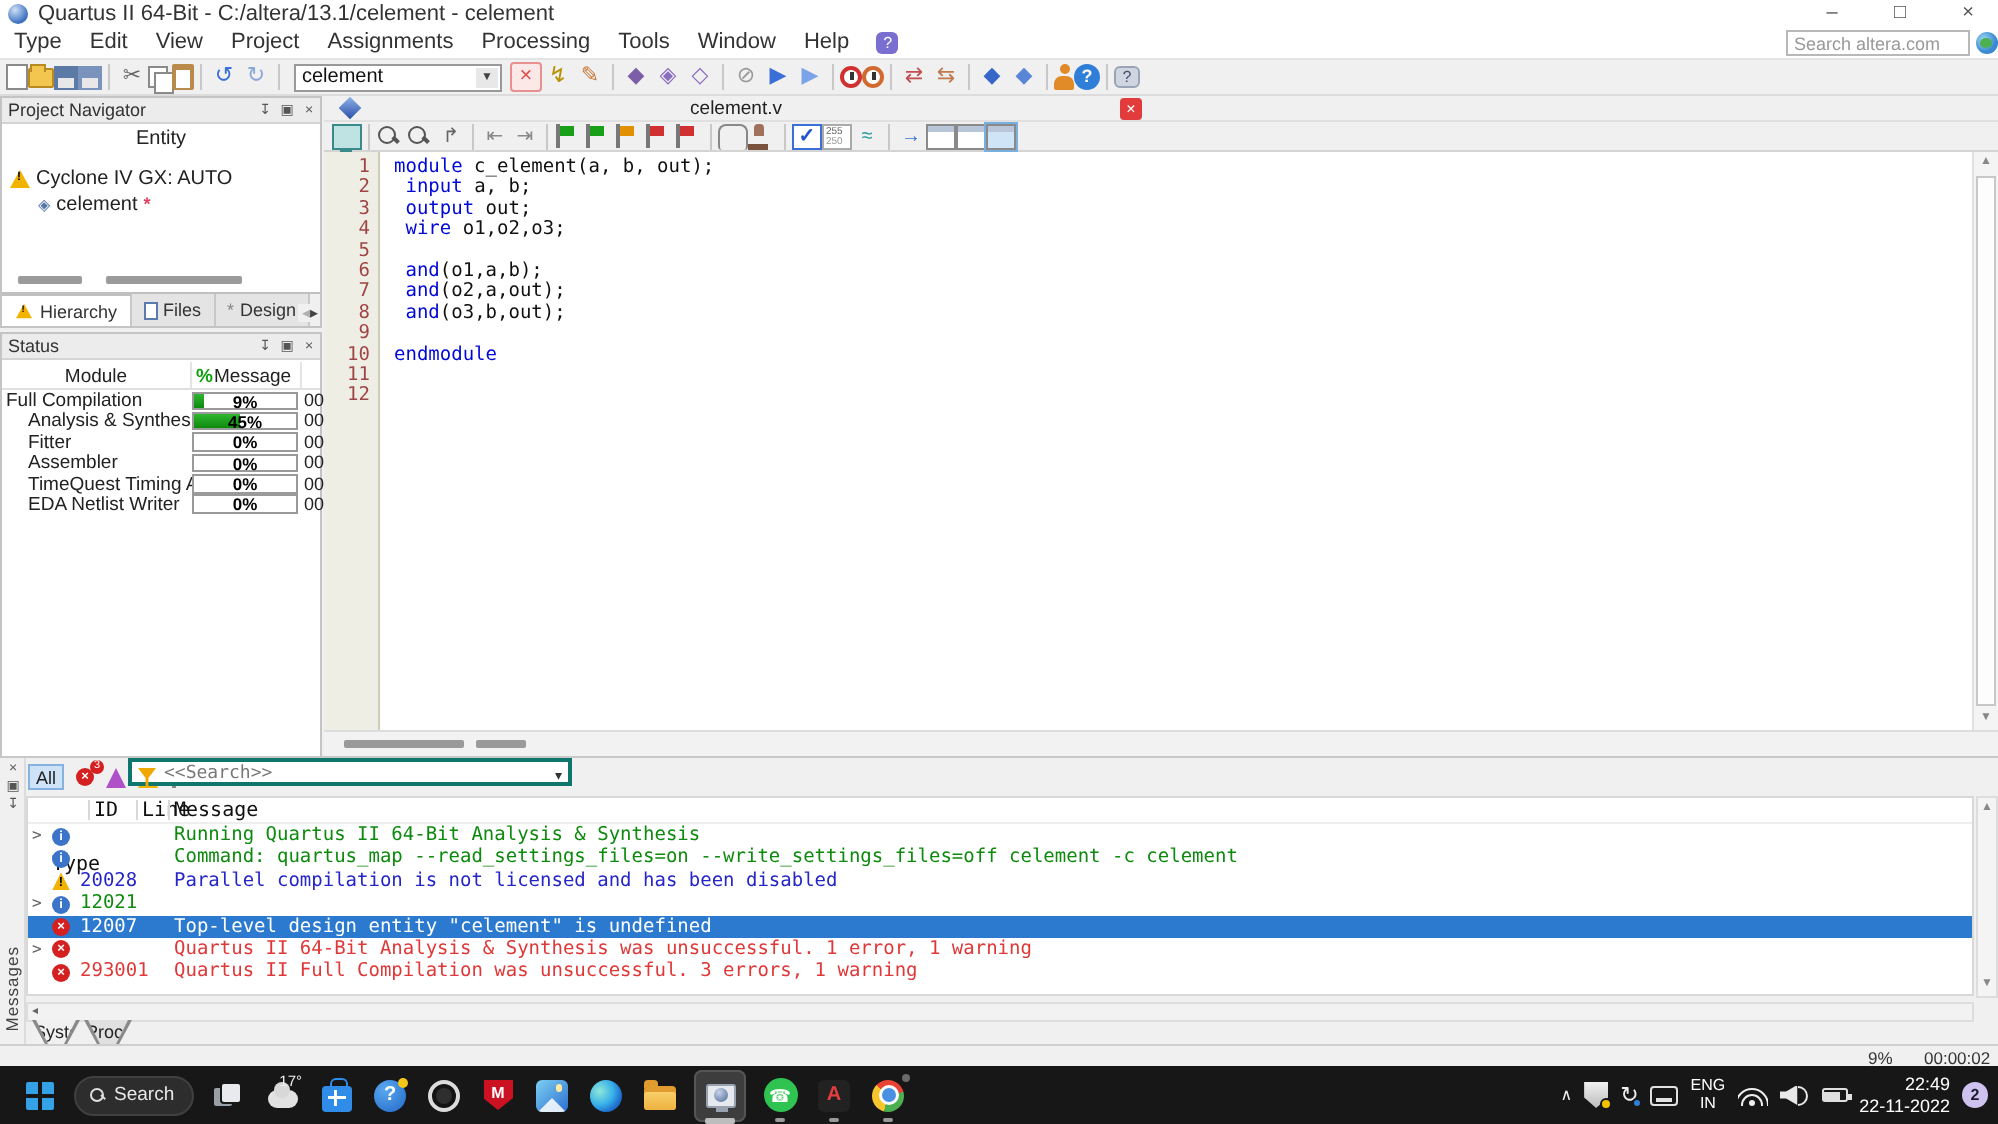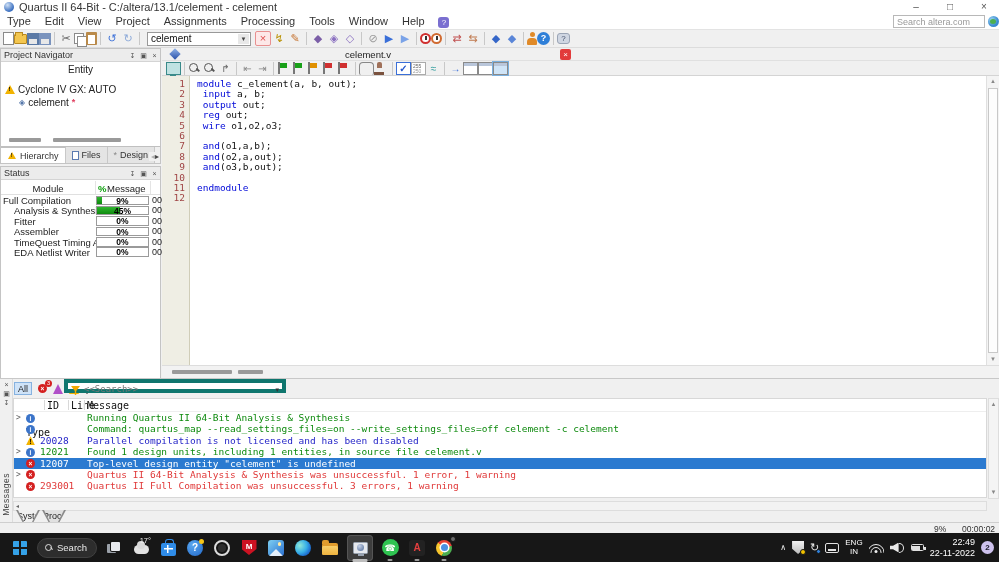--- a/index.html
+++ b/index.html
@@ -150,21 +150,21 @@
     display:flex;align-items:center;justify-content:center;padding:0 2px}
   .mf{position:relative;display:inline-flex}
   .badge{position:absolute;top:-4px;right:-5px;min-width:7px;height:7px;border-radius:4px;background:#d42020;
     color:#fff;font-size:5.5px;line-height:7px;text-align:center;padding:0 1px}
   .badge.blue{background:#2f6fd0}
   .tri{width:0;height:0;border-left:5.5px solid transparent;border-right:5.5px solid transparent;border-bottom:10px solid #b050c8}
   .tri.yellow{border-bottom-color:#f2b300}
   .flagf{width:9px;height:10px;position:relative}
   .flagf::before{content:"";position:absolute;left:1px;top:0;width:1.5px;height:10px;background:#888}
   .flagf::after{content:"";position:absolute;left:2.5px;top:1px;width:6px;height:4px;background:#4a7fd8}
-  #msg-search{position:absolute;left:64px;top:0;width:222px;height:14px;background:#fff;border:4px solid #0f766e}
+  #msg-search{position:absolute;left:64px;top:0;width:222px;height:14px;background:#fff;border:2px solid #0f766e}
   #msg-search .funnel{position:absolute;left:3px;top:3px;width:9px;height:9px;background:#f0a800;
     clip-path:polygon(0 0,100% 0,58% 55%,58% 100%,42% 100%,42% 55%)}
   #msg-search .sv{position:absolute;left:16px;top:1px;font:9px "DejaVu Sans Mono",monospace;color:#777}
   #msg-search .arrow{position:absolute;right:3px;top:3px;font-size:7px;color:#333}
   #msg-table{position:absolute;left:13px;top:19px;right:12px;bottom:24px;background:#fff;border:1px solid #d8d8d8;overflow:hidden}
   #msg-hdr{position:absolute;left:0;top:0;right:0;height:13px;border-bottom:1px solid #eee;
     font:10px/13px "DejaVu Sans Mono",monospace;color:#111}
   #msg-hdr span{position:absolute;top:0}
   #msg-hdr .vline{position:absolute;top:1px;bottom:1px;width:1px;background:#d8d8d8}
   #msg-rows{position:absolute;left:0;top:13px;right:0}
@@ -489,21 +489,20 @@
       <div class="lnum">8</div>
       <div class="lnum">9</div>
       <div class="lnum">10</div>
       <div class="lnum">11</div>
       <div class="lnum">12</div>
     </div>
   <div id="ed-code">
       <div class="cline"><span class="k">module</span><span class="p"> c_element(a, b, out);</span></div>
       <div class="cline"><span class="p"> </span><span class="k">input</span><span class="p"> a, b;</span></div>
       <div class="cline"><span class="p"> </span><span class="k">output</span><span class="p"> out;</span></div>
-      <div class="cline"><span class="p"> </span><span class="k">reg</span><span class="p"> out;</span></div>
       <div class="cline"><span class="p"> </span><span class="k">wire</span><span class="p"> o1,o2,o3;</span></div>
       <div class="cline"></div>
       <div class="cline"><span class="p"> </span><span class="k">and</span><span class="p">(o1,a,b);</span></div>
       <div class="cline"><span class="p"> </span><span class="k">and</span><span class="p">(o2,a,out);</span></div>
       <div class="cline"><span class="p"> </span><span class="k">and</span><span class="p">(o3,b,out);</span></div>
       <div class="cline"></div>
       <div class="cline"><span class="k">endmodule</span></div>
     </div>
   <div id="ed-vscroll">
     <span class="scr-arrow" style="top:0">▲</span>
@@ -567,21 +566,20 @@
         </div>
         <div class="mrow blue">
           <span class="mi warn">!</span>
           <span class="m-id">20028</span>
           <span class="m-tx">Parallel compilation is not licensed and has been disabled</span>
         </div>
         <div class="mrow green">
           <span class="m-ex">&gt;</span>
           <span class="mi info">i</span>
           <span class="m-id">12021</span>
-          <span class="m-tx">Found 1 design units, including 1 entities, in source file celement.v</span>
         </div>
         <div class="mrow selected">
           <span class="mi err">×</span>
           <span class="m-id">12007</span>
           <span class="m-tx">Top-level design entity "celement" is undefined</span>
         </div>
         <div class="mrow red">
           <span class="m-ex">&gt;</span>
           <span class="mi err">×</span>
           <span class="m-tx">Quartus II 64-Bit Analysis &amp; Synthesis was unsuccessful. 1 error, 1 warning</span>

